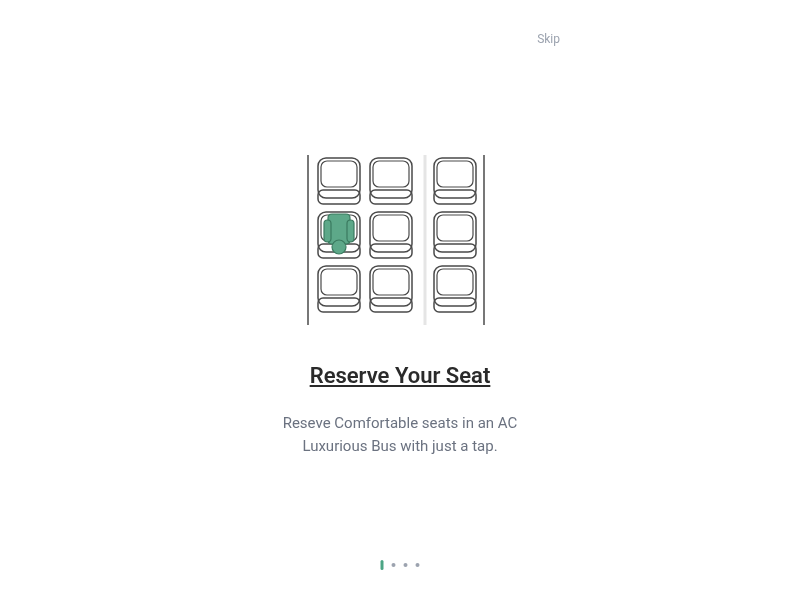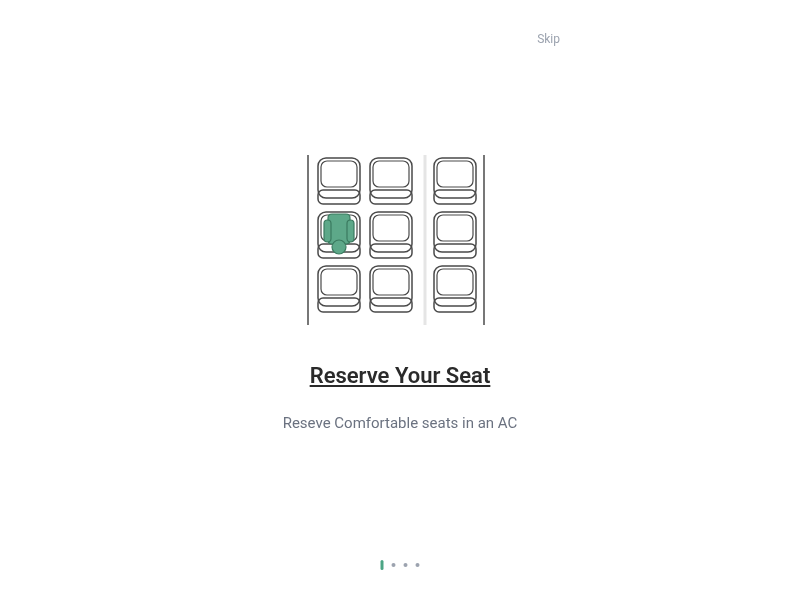--- a/index.html
+++ b/index.html
@@ -145,20 +145,21 @@
       <rect x="3" y="3" width="36" height="26" rx="6" fill="none" stroke="#4a4a4a" stroke-width="1.2"></rect>
       <rect x="0" y="32" width="42" height="14" rx="5" fill="none" stroke="#4a4a4a" stroke-width="1.5"></rect>
     </g>
   </svg>
 </div>
 
 <h1 class="title">Reserve Your Seat</h1>
 
 <p class="subtitle">
   <span>Reseve Comfortable seats in an AC</span><br>
+  <span>Luxurious Bus with just a tap.</span>
 </p>
 
 <div class="pagination">
   <div class="page-indicator active"></div>
   <div class="page-indicator"></div>
   <div class="page-indicator"></div>
   <div class="page-indicator"></div>
 </div>
 
 </body></html>

